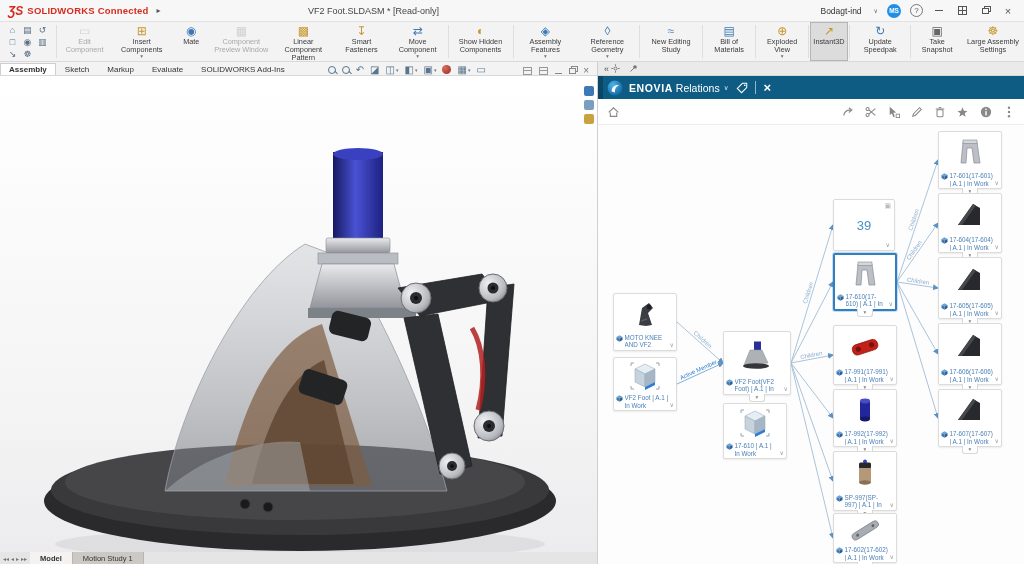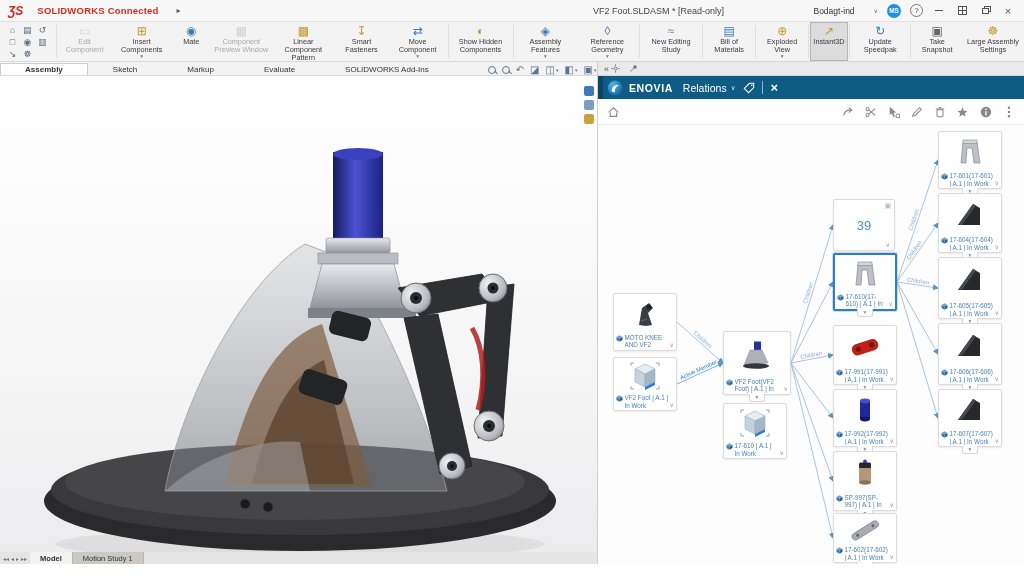--- a/index.html
+++ b/index.html
@@ -1,27 +1,27 @@
 <!DOCTYPE html>
 <html><head>
 <meta charset="utf-8">
 <style>
   *{box-sizing:border-box;margin:0;padding:0}
   body{font-family:"Liberation Sans",sans-serif;background:#888;-webkit-user-select:none;user-select:none}
   #screen{position:relative;width:1024px;height:576px;background:#fff;overflow:hidden;font-size:9px;color:#333}
 
   
   .titlebar{position:absolute;left:0;top:0;width:1024px;height:22px;background:#f7f7f8;border-bottom:1px solid #e2e2e2;display:flex;align-items:center}
-  .logo{display:flex;align-items:center;gap:14px;padding:0 8px;color:#d52b1e;white-space:nowrap}
+  .logo{display:flex;align-items:center;gap:4px;padding:0 8px;color:#d52b1e;white-space:nowrap}
   .logo-mark{font-weight:bold;font-style:italic;font-size:12px}
   .logo-text{font-weight:bold;font-size:9.5px;letter-spacing:.2px}
   .logo-exp{color:#555;font-size:8px;margin-left:4px}
-  .doc-title{position:absolute;left:300px;right:300px;text-align:right;font-size:9px;color:#454545;pointer-events:none}
+  .doc-title{position:absolute;left:308px;right:300px;text-align:left;font-size:9px;color:#454545;pointer-events:none}
   .tb-right{margin-left:auto;display:flex;align-items:center;gap:9px;padding-right:9px}
-  .acct{font-size:8.5px;color:#333;display:flex;align-items:center;gap:19px}
+  .acct{font-size:8.5px;color:#333;display:flex;align-items:center;gap:12px}
   .acct .car{font-size:6px;color:#666}
   .avatar{width:14px;height:14px;border-radius:50%;background:#1f8fe8;color:#fff;font-size:6.5px;display:flex;align-items:center;justify-content:center;font-weight:bold}
   .help-circ{width:13px;height:13px;border-radius:50%;border:1px solid #777;display:flex;align-items:center;justify-content:center;font-size:8px;color:#555}
   .wc{display:flex;align-items:center;justify-content:center;width:14px;height:14px;color:#555}
   .wc-min i{display:block;width:8px;border-bottom:1.5px solid #555}
   .wc-grid i{display:block;width:9px;height:9px;border:1px solid #555;background:
      linear-gradient(#555,#555) 50% 0/1px 100% no-repeat,
      linear-gradient(#555,#555) 0 50%/100% 1px no-repeat}
   .wc-restore i{display:block;width:7px;height:6px;border:1px solid #555;box-shadow:2px -2px 0 -1px #f7f7f8,2px -2px 0 0 #555}
   .wc-close{font-size:11px}
@@ -36,21 +36,21 @@
   .rb-btn .ic{font-size:12px;height:14px;line-height:14px}
   .rb-btn .lbl{flex:1}
   .rb-btn .rb-car{font-size:5.5px;color:#777;height:6px;line-height:5px}
   .rb-btn.disabled{color:#a9a9a9}
   .rb-btn.disabled .ic{opacity:.35;filter:grayscale(1)}
   .rb-btn.pressed{background:#dcdcdc;border-color:#b5b5b5}
 
   
   .tabrow{position:absolute;left:0;top:62px;width:597px;height:14px;background:#f3f3f3;border-bottom:1px solid #d9d9d9;display:flex;align-items:flex-end}
   #cmd-tabs{display:flex;align-items:flex-end;height:100%}
-  .cmdtab{padding:1px 24px 1px;font-size:8px;color:#333;border:1px solid transparent;border-bottom:none;white-space:nowrap;cursor:default}
+  .cmdtab{padding:1px 8px 1px;font-size:8px;color:#333;border:1px solid transparent;border-bottom:none;white-space:nowrap;cursor:default}
   .cmdtab.active{background:#fff;border-color:#cfcfcf;font-weight:bold}
   .headsup{display:flex;gap:6px;margin-left:34px;align-items:center;color:#5a768e;font-size:10px}
   .headsup .hic{display:flex;align-items:center;gap:1px;cursor:default}
   .headsup .hcar{font-size:5px;color:#777}
   .mag-ic{position:relative;width:8px;height:8px;border:1.4px solid #5a768e;border-radius:50%;display:inline-block}
   .mag-ic::after{content:"";position:absolute;width:4px;height:1.4px;background:#5a768e;transform:rotate(45deg);right:-3px;bottom:-1px}
   .ball-ic{width:9px;height:9px;border-radius:50%;background:radial-gradient(circle at 30% 30%,#e06a5a,#8e2c20);display:inline-block}
   .vp-controls{margin-left:auto;display:flex;gap:7px;padding-right:8px;align-items:center;color:#888}
   .wi-pane{width:9px;height:8px;border:1px solid #999;background:linear-gradient(#999,#999) 0 2px/100% 1px no-repeat}
   .wi-min{width:7px;border-bottom:1.5px solid #888;height:1px;margin-top:5px}
@@ -64,21 +64,21 @@
 
   
   .panel{position:absolute;left:597px;top:62px;width:427px;height:502px;background:#fff;border-left:1px solid #cfcfcf;display:flex;flex-direction:column}
   .dock-head{height:14px;background:#eaeaea;border-bottom:1px solid #d6d6d6;display:flex;align-items:center;padding:0 6px;font-size:9px;color:#555;flex:none}
   .dock-title{flex:1;text-align:center;font-weight:bold;font-size:8px;color:#333}
   .dock-ics{display:flex;gap:5px;align-items:center}
   .app-bar{height:23px;background:#0e5c84;display:flex;align-items:center;color:#fff;padding-right:7px;flex:none}
   .grip{width:5px;align-self:stretch;background:#0a4765;margin-right:4px}
   .compass{width:16px;height:16px;margin-right:6px;flex:none}
   .brand{font-weight:bold;font-size:10.5px;letter-spacing:.6px}
-  .app-title{font-size:10.5px;margin-left:10px}
+  .app-title{font-size:10.5px;margin-left:3px}
   .bar-car{font-size:6.5px;margin-left:4px;color:#dce9f2}
   .search-wrap{margin-left:auto;display:flex;align-items:center;background:#fff;border-radius:2px;height:16px;width:152px;padding:0 5px;gap:4px}
   .search-input{border:none;outline:none;flex:1;font-size:8px;color:#333;min-width:0;font-family:"Liberation Sans",sans-serif}
   .search-input::placeholder{color:#a9a9a9}
   .smag{position:relative;width:7px;height:7px;border:1.3px solid #8aa7bb;border-radius:50%;flex:none}
   .smag::after{content:"";position:absolute;width:4px;height:1.3px;background:#8aa7bb;transform:rotate(45deg);right:-3px;bottom:-1px}
   .bar-div{width:1px;height:13px;background:rgba(255,255,255,.55);margin:0 7px}
   .bar-close{font-size:13px;font-weight:bold;color:#fff;line-height:13px}
   .panel-toolbar{height:26px;border-bottom:1px solid #ececec;display:flex;align-items:center;padding:0 9px;color:#7a7a7a;flex:none}
   .pt-right{margin-left:auto;display:flex;gap:10px;align-items:center}

